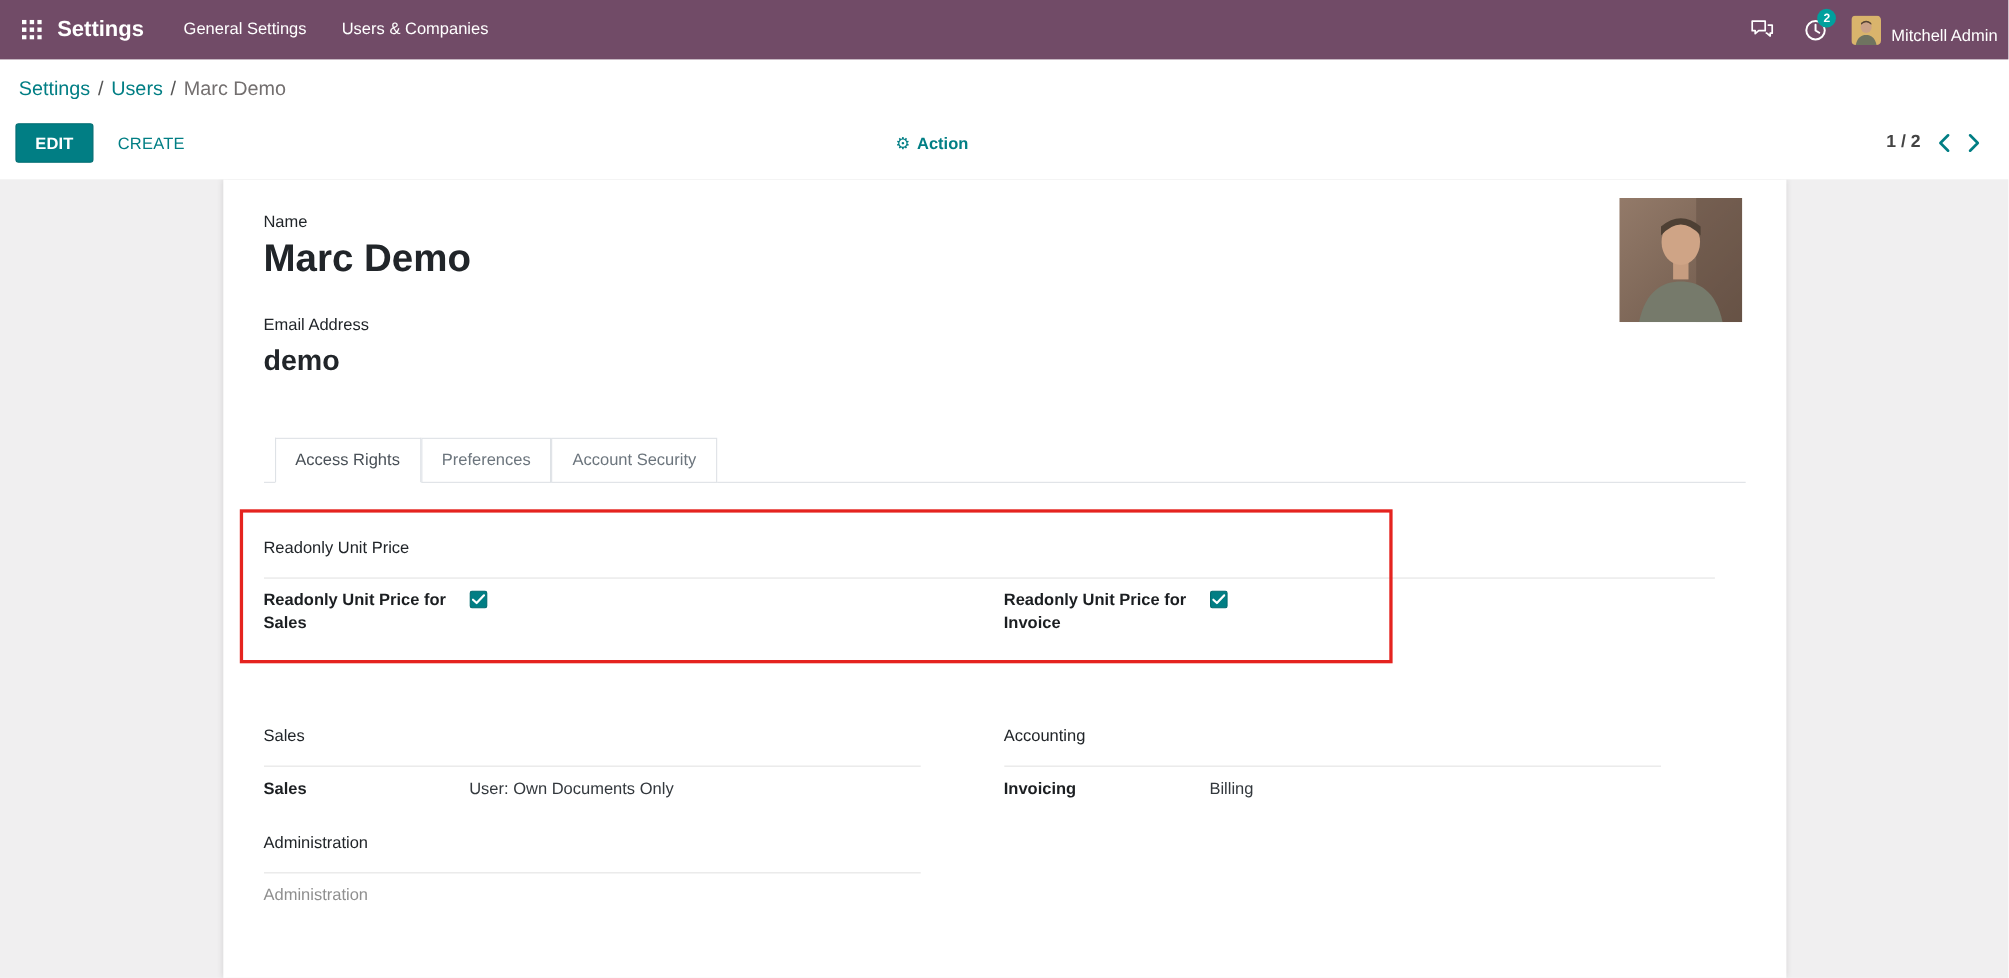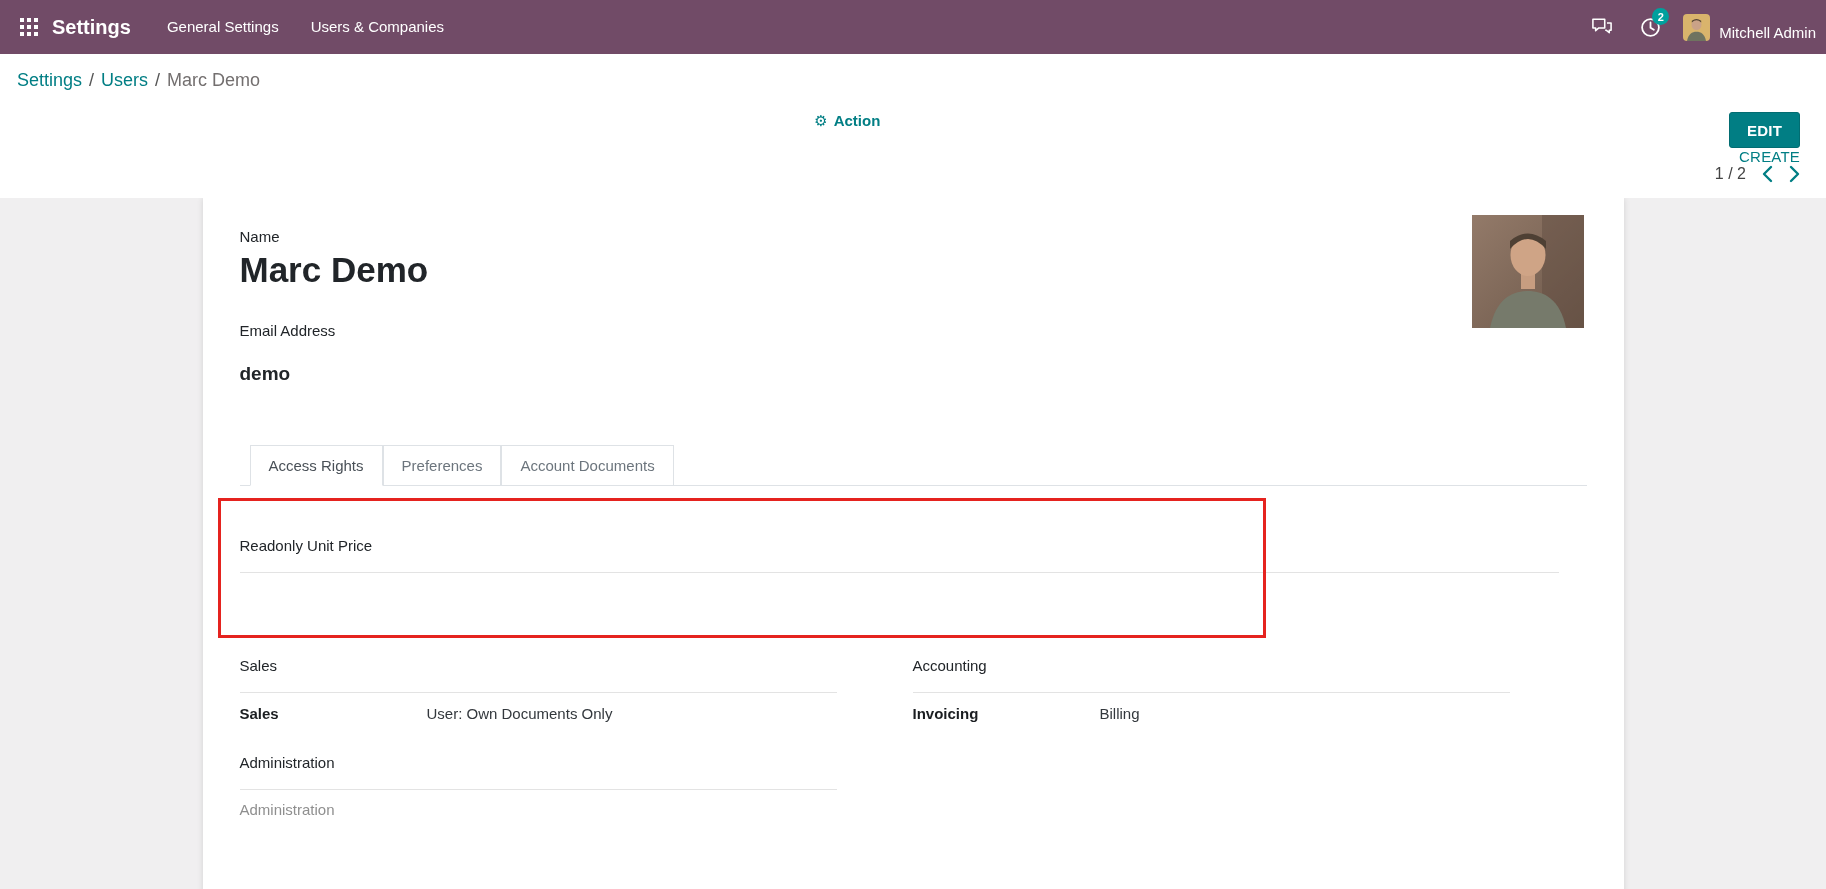--- a/index.html
+++ b/index.html
@@ -21,41 +21,41 @@
   .user-menu { display:flex; align-items:flex-end; gap:9px; padding:0 6px; cursor:pointer; }
   .avatar-sm { width:27px; height:27px; border-radius:4px; overflow:hidden; flex:0 0 auto; }
   .user-name { font-size:15px; }
 
   
   .o-breadcrumb { padding:14px 0 0 17px; font-size:18px; line-height:24px; }
   .o-breadcrumb a { color:#017e84; text-decoration:none; cursor:pointer; }
   .crumb-sep { color:#555; margin:0 7px; }
   .crumb-current { color:#736f6f; }
 
-  .o-control { margin-top:20px; padding:0 26px 15px 14px; display:flex; align-items:flex-end; position:relative;flex-direction:column; }
+  .o-control { margin-top:20px; padding:0 26px 15px 14px; display:flex; align-items:center; position:relative; }
   .btn-primary { background:#017e84; border:1px solid #026d72; color:#fff; font-size:15px; font-weight:700;
     height:36px; padding:0 17px; border-radius:3px; cursor:pointer; letter-spacing:.2px; }
   .btn-link { background:none; border:none; color:#017e84; font-size:15px; font-weight:400;
     margin-left:22px; cursor:pointer; letter-spacing:.2px; }
   .action-menu { position:absolute; left:46.4%; transform:translateX(-50%); color:#017e84;
     font-size:15px; font-weight:700; display:flex; align-items:center; gap:6px; cursor:pointer; }
   .gear { font-size:15px; line-height:1; }
-  .pager { margin-left:auto; display:flex; align-items:center; gap:16px; }
+  .pager { margin-left:auto; display:flex; align-items:center; gap:16px;font-weight:bold; }
   .pager-value { font-size:16px; color:#444; }
   .pager-arrow { cursor:pointer; display:flex; align-items:center; }
 
   
   .o-content { height:726px; background:#f0eff0; overflow:hidden; }
   .o-sheet { width:1421px; margin:0 auto; height:100%; background:#fff;
     box-shadow:0 0 6px rgba(0,0,0,.12); position:relative; padding:29px 37px 0 37px; }
 
   .fld-label { font-size:15px; line-height:20px; color:#212529; }
   .big-name { font-size:35px; line-height:42px; font-weight:700; color:#212529; margin-top:2px; }
   .email-block { margin-top:30px; }
-  .email-value { font-size:19px; line-height:26px; font-weight:600; margin-top:20px; }
+  .email-value { font-size:26px; line-height:26px; font-weight:600; margin-top:8px; }
 
   .user-photo { position:absolute; top:17px; right:40px; width:112px; height:113px; overflow:hidden; }
 
   .o-tabs { margin-top:58px; display:flex; border-bottom:1px solid #dee2e6; }
   .o-tab { font-size:15px; line-height:21px; padding:9px 18px; border:1px solid #dee2e6;
     color:#6c757d; cursor:pointer; background:#fff; margin-bottom:-1px; }
   .o-tab.active { color:#495057; border-bottom-color:#fff; font-weight:400;margin-left:10px; }
 
   .tab-content { padding-top:50px; position:relative; }
 
@@ -181,27 +181,45 @@
         <path d="M18 113 C24 84 40 76 56 76 C72 76 88 84 94 113 Z" fill="#767a6b"></path>
         <rect x="49" y="58" width="14" height="16" fill="#c79d80"></rect>
         <ellipse cx="56" cy="40" rx="17.5" ry="21" fill="#cfa486"></ellipse>
         <path d="M38 34 q18 -20 36 0 l0 -8 q-18 -15 -36 0 z" fill="#4e4034"></path>
       </svg>
     </div>
 
     <div class="o-tabs">
       <div class="o-tab active">Access Rights</div>
       <div class="o-tab">Preferences</div>
-      <div class="o-tab">Account Documents</div>
+      <div class="o-tab">Account Security</div>
     </div>
 
     <div class="tab-content">
 
       <div class="group-full">
         <div class="group-title">Readonly Unit Price</div>
+        <div class="cols2 chk-fields">
+          <div class="chk-field">
+            <div class="f-label">Readonly Unit Price for Sales</div>
+            <div class="o-checkbox">
+              <svg width="12" height="10" viewBox="0 0 12 10" fill="none" stroke="#fff" stroke-width="2" stroke-linecap="round" stroke-linejoin="round">
+                  <path d="M1 5.2 L4.3 8.2 L11 1.2"></path>
+                </svg>
+            </div>
+          </div>
+          <div class="chk-field">
+            <div class="f-label">Readonly Unit Price for Invoice</div>
+            <div class="o-checkbox">
+              <svg width="12" height="10" viewBox="0 0 12 10" fill="none" stroke="#fff" stroke-width="2" stroke-linecap="round" stroke-linejoin="round">
+                  <path d="M1 5.2 L4.3 8.2 L11 1.2"></path>
+                </svg>
+            </div>
+          </div>
+        </div>
       </div>
 
       <div class="cols2 group-cols">
         <div>
           <div class="group-title">Sales</div>
           <div class="field-row">
             <div class="f-label">Sales</div>
             <div class="f-value">User: Own Documents Only</div>
           </div>
         </div>

